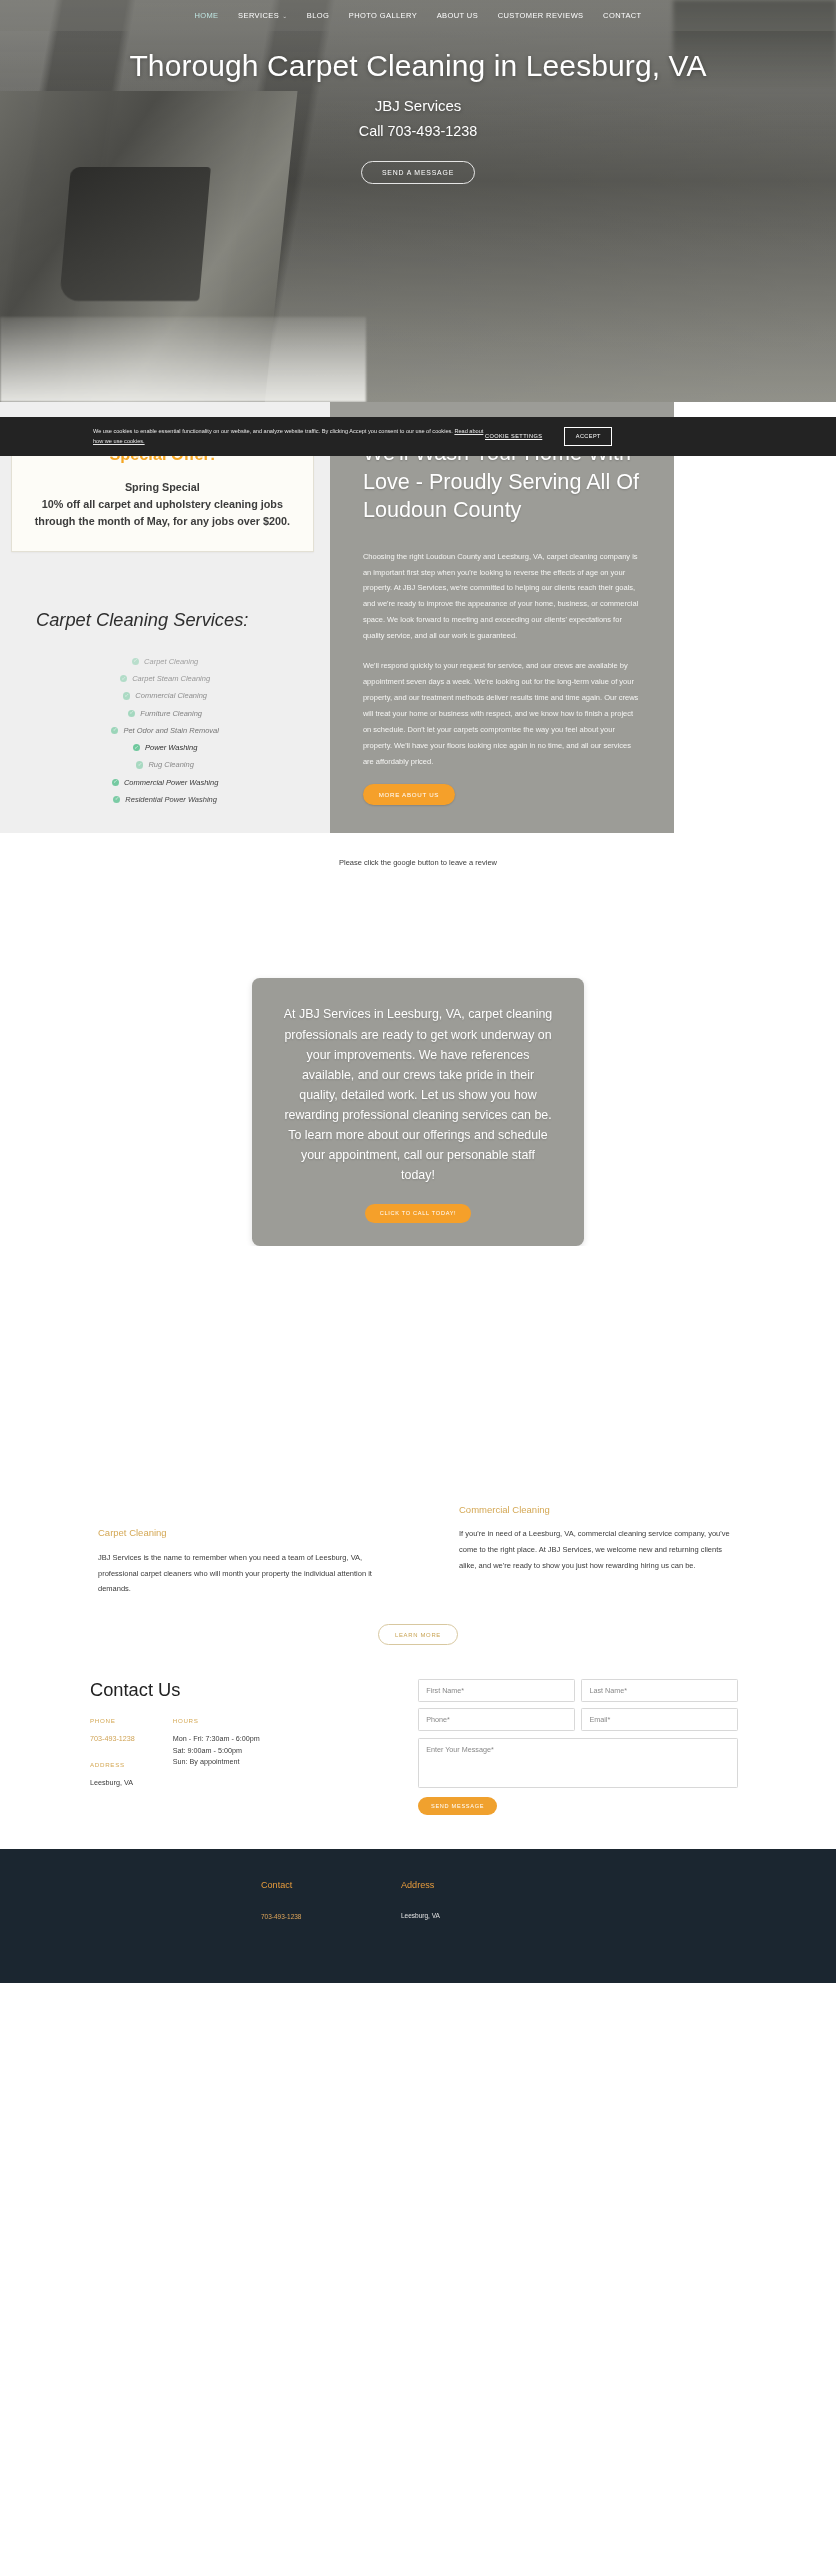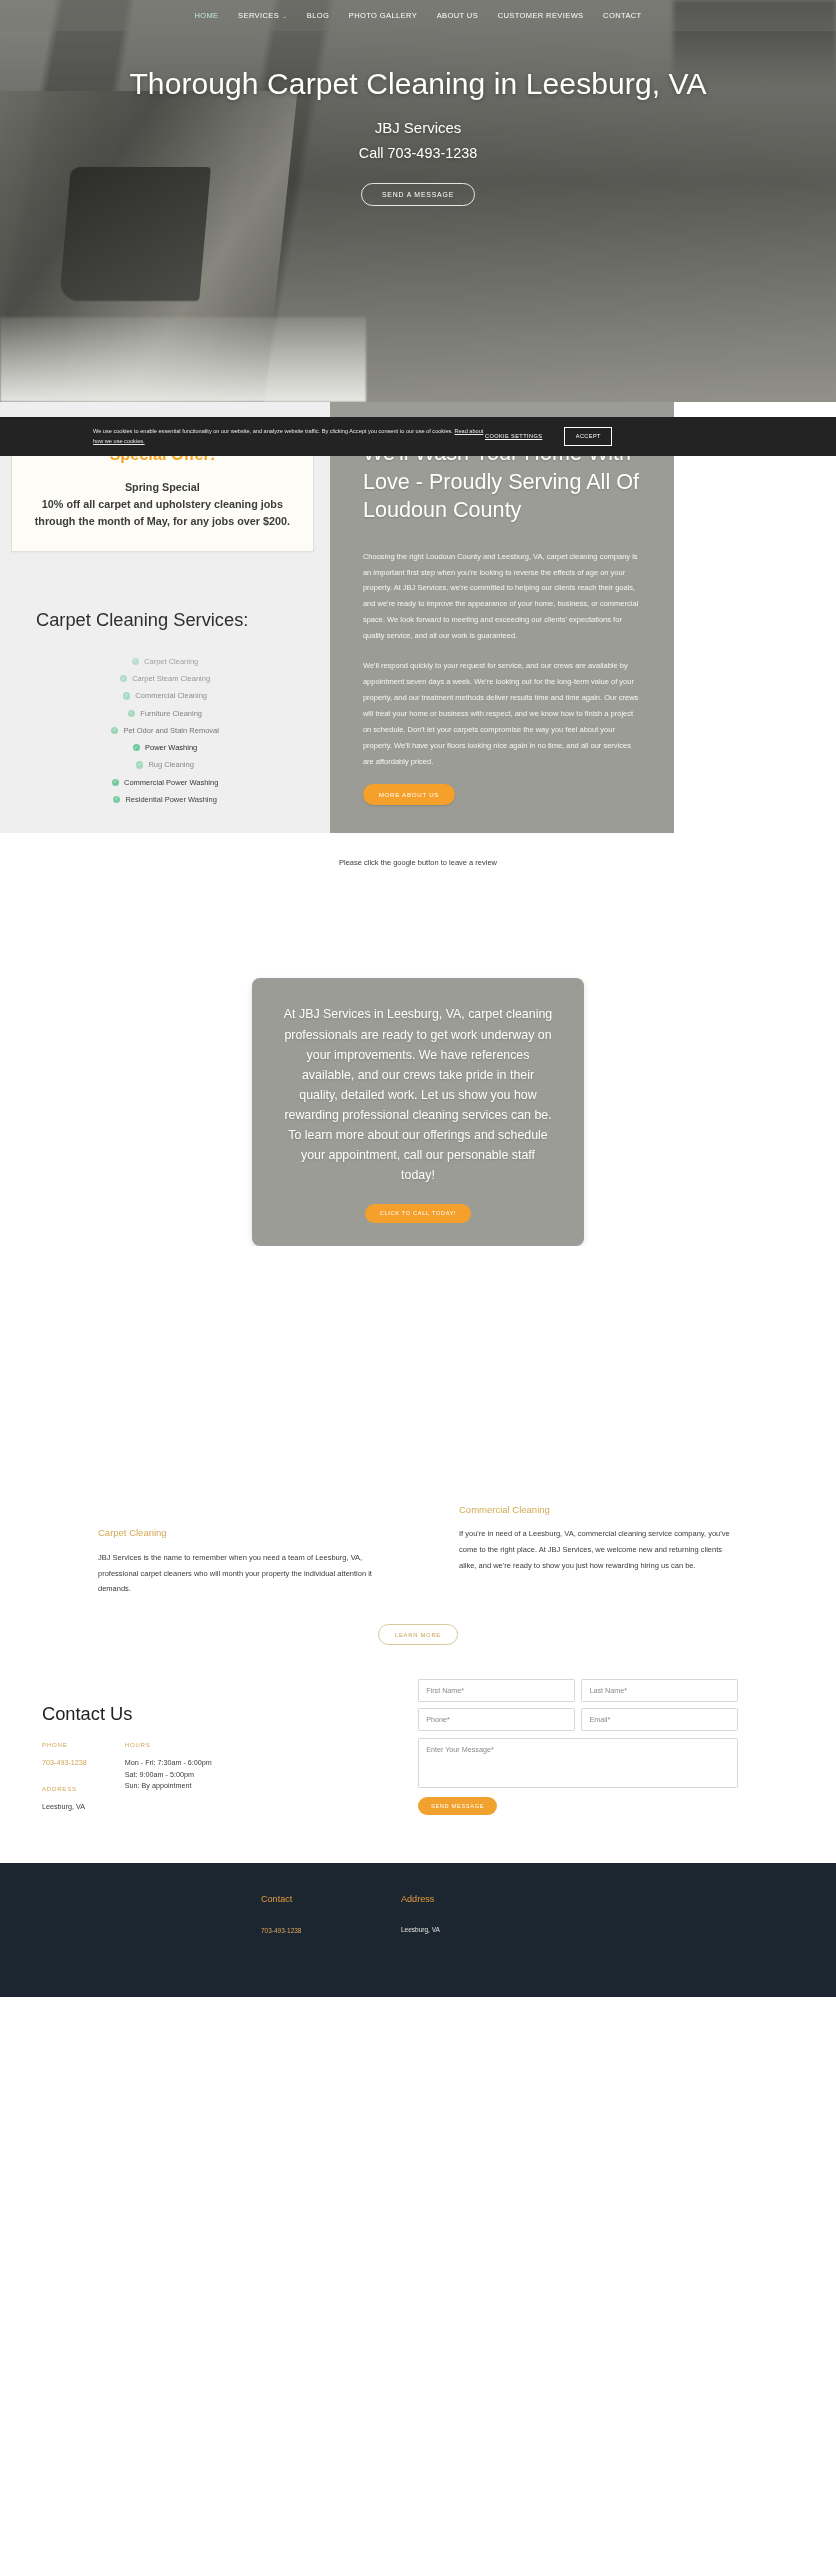--- a/index.html
+++ b/index.html
@@ -80,21 +80,21 @@
     padding-top:17px;
   }
   .hero-title {
     color:#fff;
     font-size:30px;
     line-height:1.17;
     font-weight:400;
     letter-spacing:0.1px;
     text-shadow:0 1.3px 4.6px rgba(0,0,0,.35);
     max-width:588px;
-    margin:18px auto;
+    margin:0 auto;
   }
   .hero-sub {
     color:#fff;
     font-size:15px;
     margin-top:14.4px;
     font-weight:400;
     text-shadow:0 1.3px 3.9px rgba(0,0,0,.35);
   }
   .hero-phone {
     color:#fff;
@@ -168,21 +168,21 @@
     font-weight:700;
     margin-bottom:14.4px;
   }
   .offer-line {
     color:#3c3c3c;
     font-size:10.8px;
     font-weight:700;
     line-height:1.58;
   }
 
-  .services-wrap { padding:57px 0 0 0; }
+  .services-wrap { padding:57px 0 0 0;font-style:italic; }
   .services-title {
     font-size:18.3px;
     color:#2e2e2e;
     font-weight:400;
     padding-left:36px;
     margin-bottom:22px;
   }
   .svc-list { list-style:none; text-align:center; }
   .svc-item {
     display:flex; align-items:center; justify-content:center;
@@ -304,21 +304,21 @@
     cursor:pointer;
     font-family:inherit;
   }
 
   
   .contact {
     display:flex;
     padding:34px 0 34px 0;
     background:#fff;
   }
-  .contact-left { width:418px; padding-left:42px;margin-top:24px; }
+  .contact-left { width:418px; padding-left:90px; }
   .contact-title {
     font-size:18.3px;
     font-weight:400;
     color:#222;
     margin-bottom:15.7px;
   }
   .contact-grid { display:flex; gap:38px; }
   .cg-label {
     color:#d4a855;
     font-size:6.2px;

